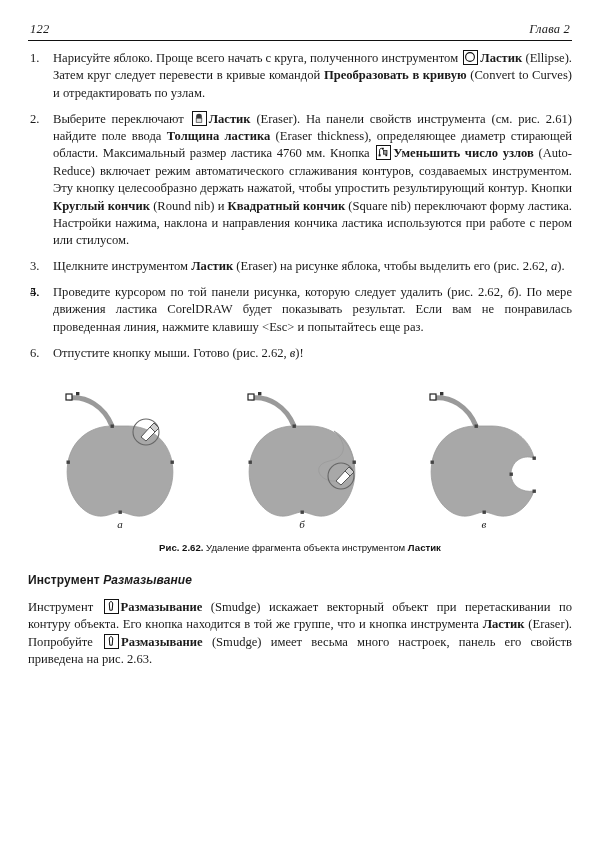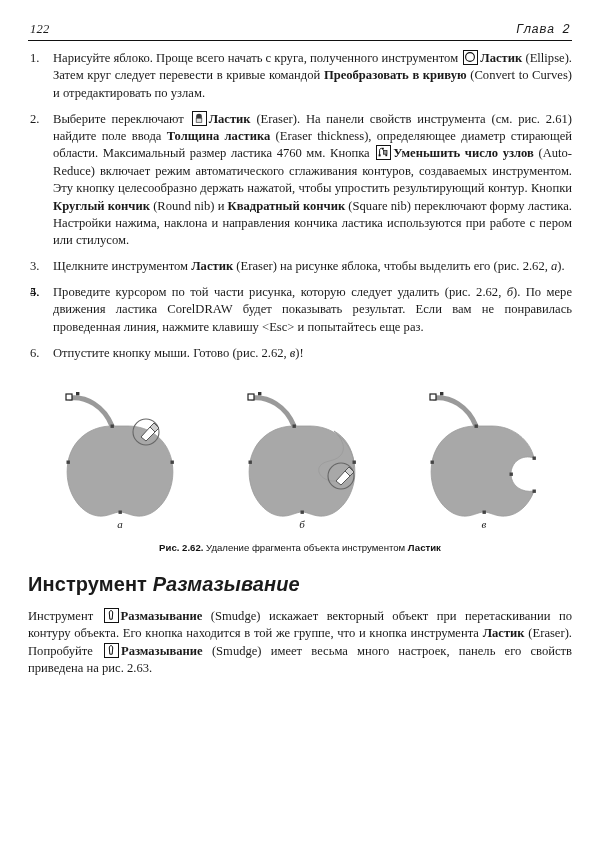--- a/index.html
+++ b/index.html
@@ -29,21 +29,21 @@
     justify-content: space-between;
     align-items: flex-end;
     font-style: italic;
     font-size: 12.5px;
     padding-top: 22px;
     padding-bottom: 3px;
     border-bottom: 1.3px solid #111;
     letter-spacing: 0.2px;
   }
   .runhead .folio { padding-left: 2px; }
-  .runhead .chapter { padding-right: 2px; font-family: Liberation Mono, monospace; }
+  .runhead .chapter { padding-right: 2px; }
 
   
   ol.steps {
     list-style: none;
     margin: 0;
     padding: 0;
     font-size: 12.6px;
     line-height: 1.38;
   }
   ol.steps > li {
@@ -103,21 +103,21 @@
     font-family: "Liberation Sans", sans-serif;
     font-size: 9.6px;
     margin-top: 8px;
     color: #111;
   }
   .fig-caption .b { font-weight: bold; text-align: center; }
 
   
   h2.section {
     font-family: "Liberation Sans", sans-serif;
-    font-size: 20px;
+    font-size: 12px;
     font-weight: bold;
     margin: 24px 0 12px 0;
     letter-spacing: 0.1px;
   }
   h2.section .it { font-style: italic; }
 
   
   p.body {
     font-size: 12.6px;
     line-height: 1.38;
@@ -146,21 +146,21 @@
               <rect x="3.2" y="6.2" width="5.6" height="4.1" fill="#e2e2e2" stroke="#3a3a3a" stroke-width="0.7"></rect>
             </svg></span><span class="b">Ластик</span><span> (Eraser). На панели свойств инструмента (см. рис. 2.61) найдите поле ввода </span><span class="b">Толщина ластика</span><span> (Eraser thickness), определяющее диаметр стирающей области. Максимальный размер ластика 4760 мм. Кнопка </span><span class="toolicon"><svg width="12" height="12" viewBox="0 0 12 12">
               <path d="M2.6 9.2 L2.6 4.2 C2.6 2.6 4 1.9 5.6 2.6" fill="none" stroke="#111" stroke-width="1"></path>
               <rect x="1.6" y="8.4" width="2" height="2" fill="#111"></rect>
               <rect x="5" y="1.8" width="1.8" height="1.8" fill="#111"></rect>
               <rect x="6.4" y="4.6" width="3.6" height="3.6" fill="#9a9a9a" stroke="#111" stroke-width="0.7"></rect>
               <rect x="8.4" y="8.4" width="1.8" height="1.8" fill="#111"></rect>
             </svg></span><span class="b">Уменьшить число узлов</span><span> (Auto-Reduce) включает режим автоматического сглаживания контуров, создаваемых инструментом. Эту кнопку целесообразно держать нажатой, чтобы упростить результирующий контур. Кнопки </span><span class="b">Круглый кончик</span><span> (Round nib) и </span><span class="b">Квадратный кончик</span><span> (Square nib) переключают форму ластика. Настройки нажима, наклона и направления кончика ластика используются при работе с пером или стилусом.</span></span></li>
       <li><span class="num">3.</span><span><span>Щелкните инструментом </span><span class="b">Ластик</span><span> (Eraser) на рисунке яблока, чтобы выделить его (рис. 2.62, </span><span class="it">а</span><span>).</span></span></li>
       <li><span class="num">4.</span></li>
-      <li><span class="num">5.</span><span><span>Проведите курсором по той части рисунка, которую следует удалить (рис. 2.62, </span><span class="it">б</span><span>). По мере движения ластика CorelDRAW будет показывать результат. Если вам не понравилась проведенная линия, нажмите клавишу &lt;Esc&gt; и попытайтесь еще раз.</span></span></li>
+      <li><span class="num">5.</span><span><span>Проведите курсором по той панели рисунка, которую следует удалить (рис. 2.62, </span><span class="it">б</span><span>). По мере движения ластика CorelDRAW будет показывать результат. Если вам не понравилась проведенная линия, нажмите клавишу &lt;Esc&gt; и попытайтесь еще раз.</span></span></li>
       <li><span class="num">6.</span><span><span>Отпустите кнопку мыши. Готово (рис. 2.62, </span><span class="it">в</span><span>)!</span></span></li>
     </ol>
 
   <div class="figure">
     <div class="figwrap">
 
       <div class="apple-cell">
         <svg width="148" height="148" viewBox="0 0 148 148">
           <path d="M24 24 C40 22 58 32 66 52" fill="none" stroke="#9a9a9a" stroke-width="5" stroke-linecap="round"></path>
           <path d="M66 52 C44 52 26 66 22 88 C17 116 34 140 52 142 C62 143 68 138 74 138 C80 138 86 143 96 142 C114 140 131 116 126 88 C122 66 104 52 82 52 Z" fill="#a8a8a8" stroke="#9b9b9b" stroke-width="0.8"></path>

